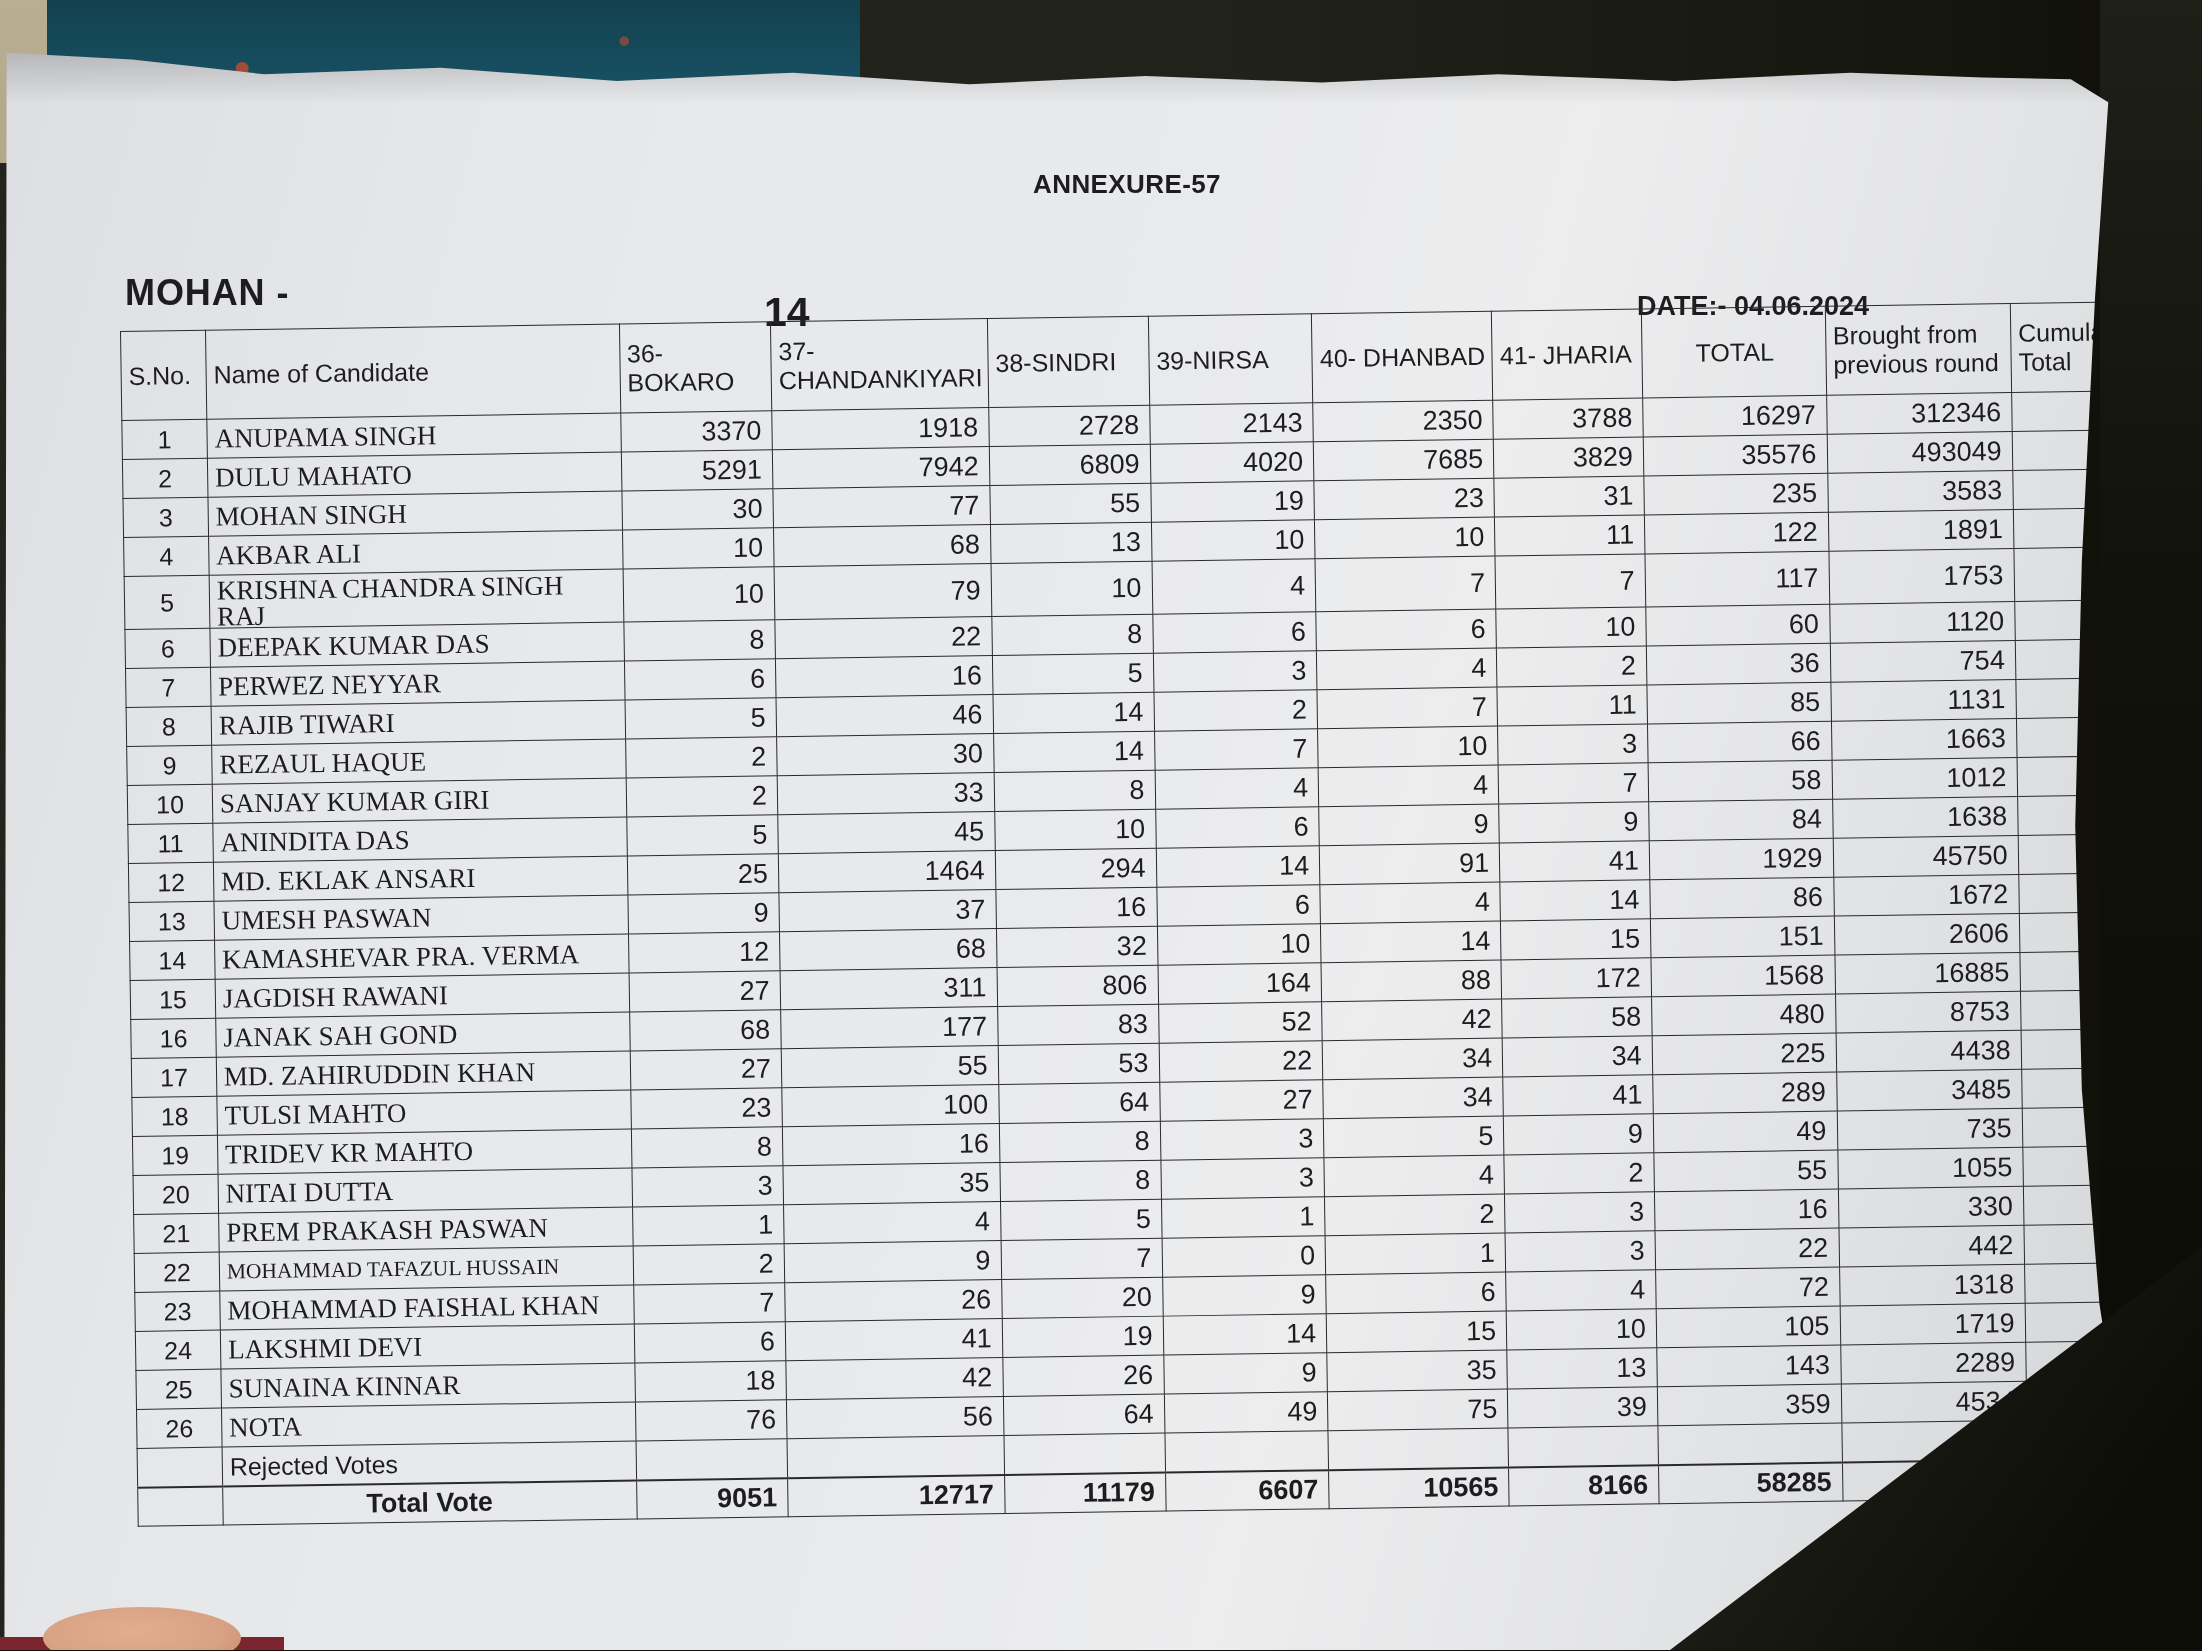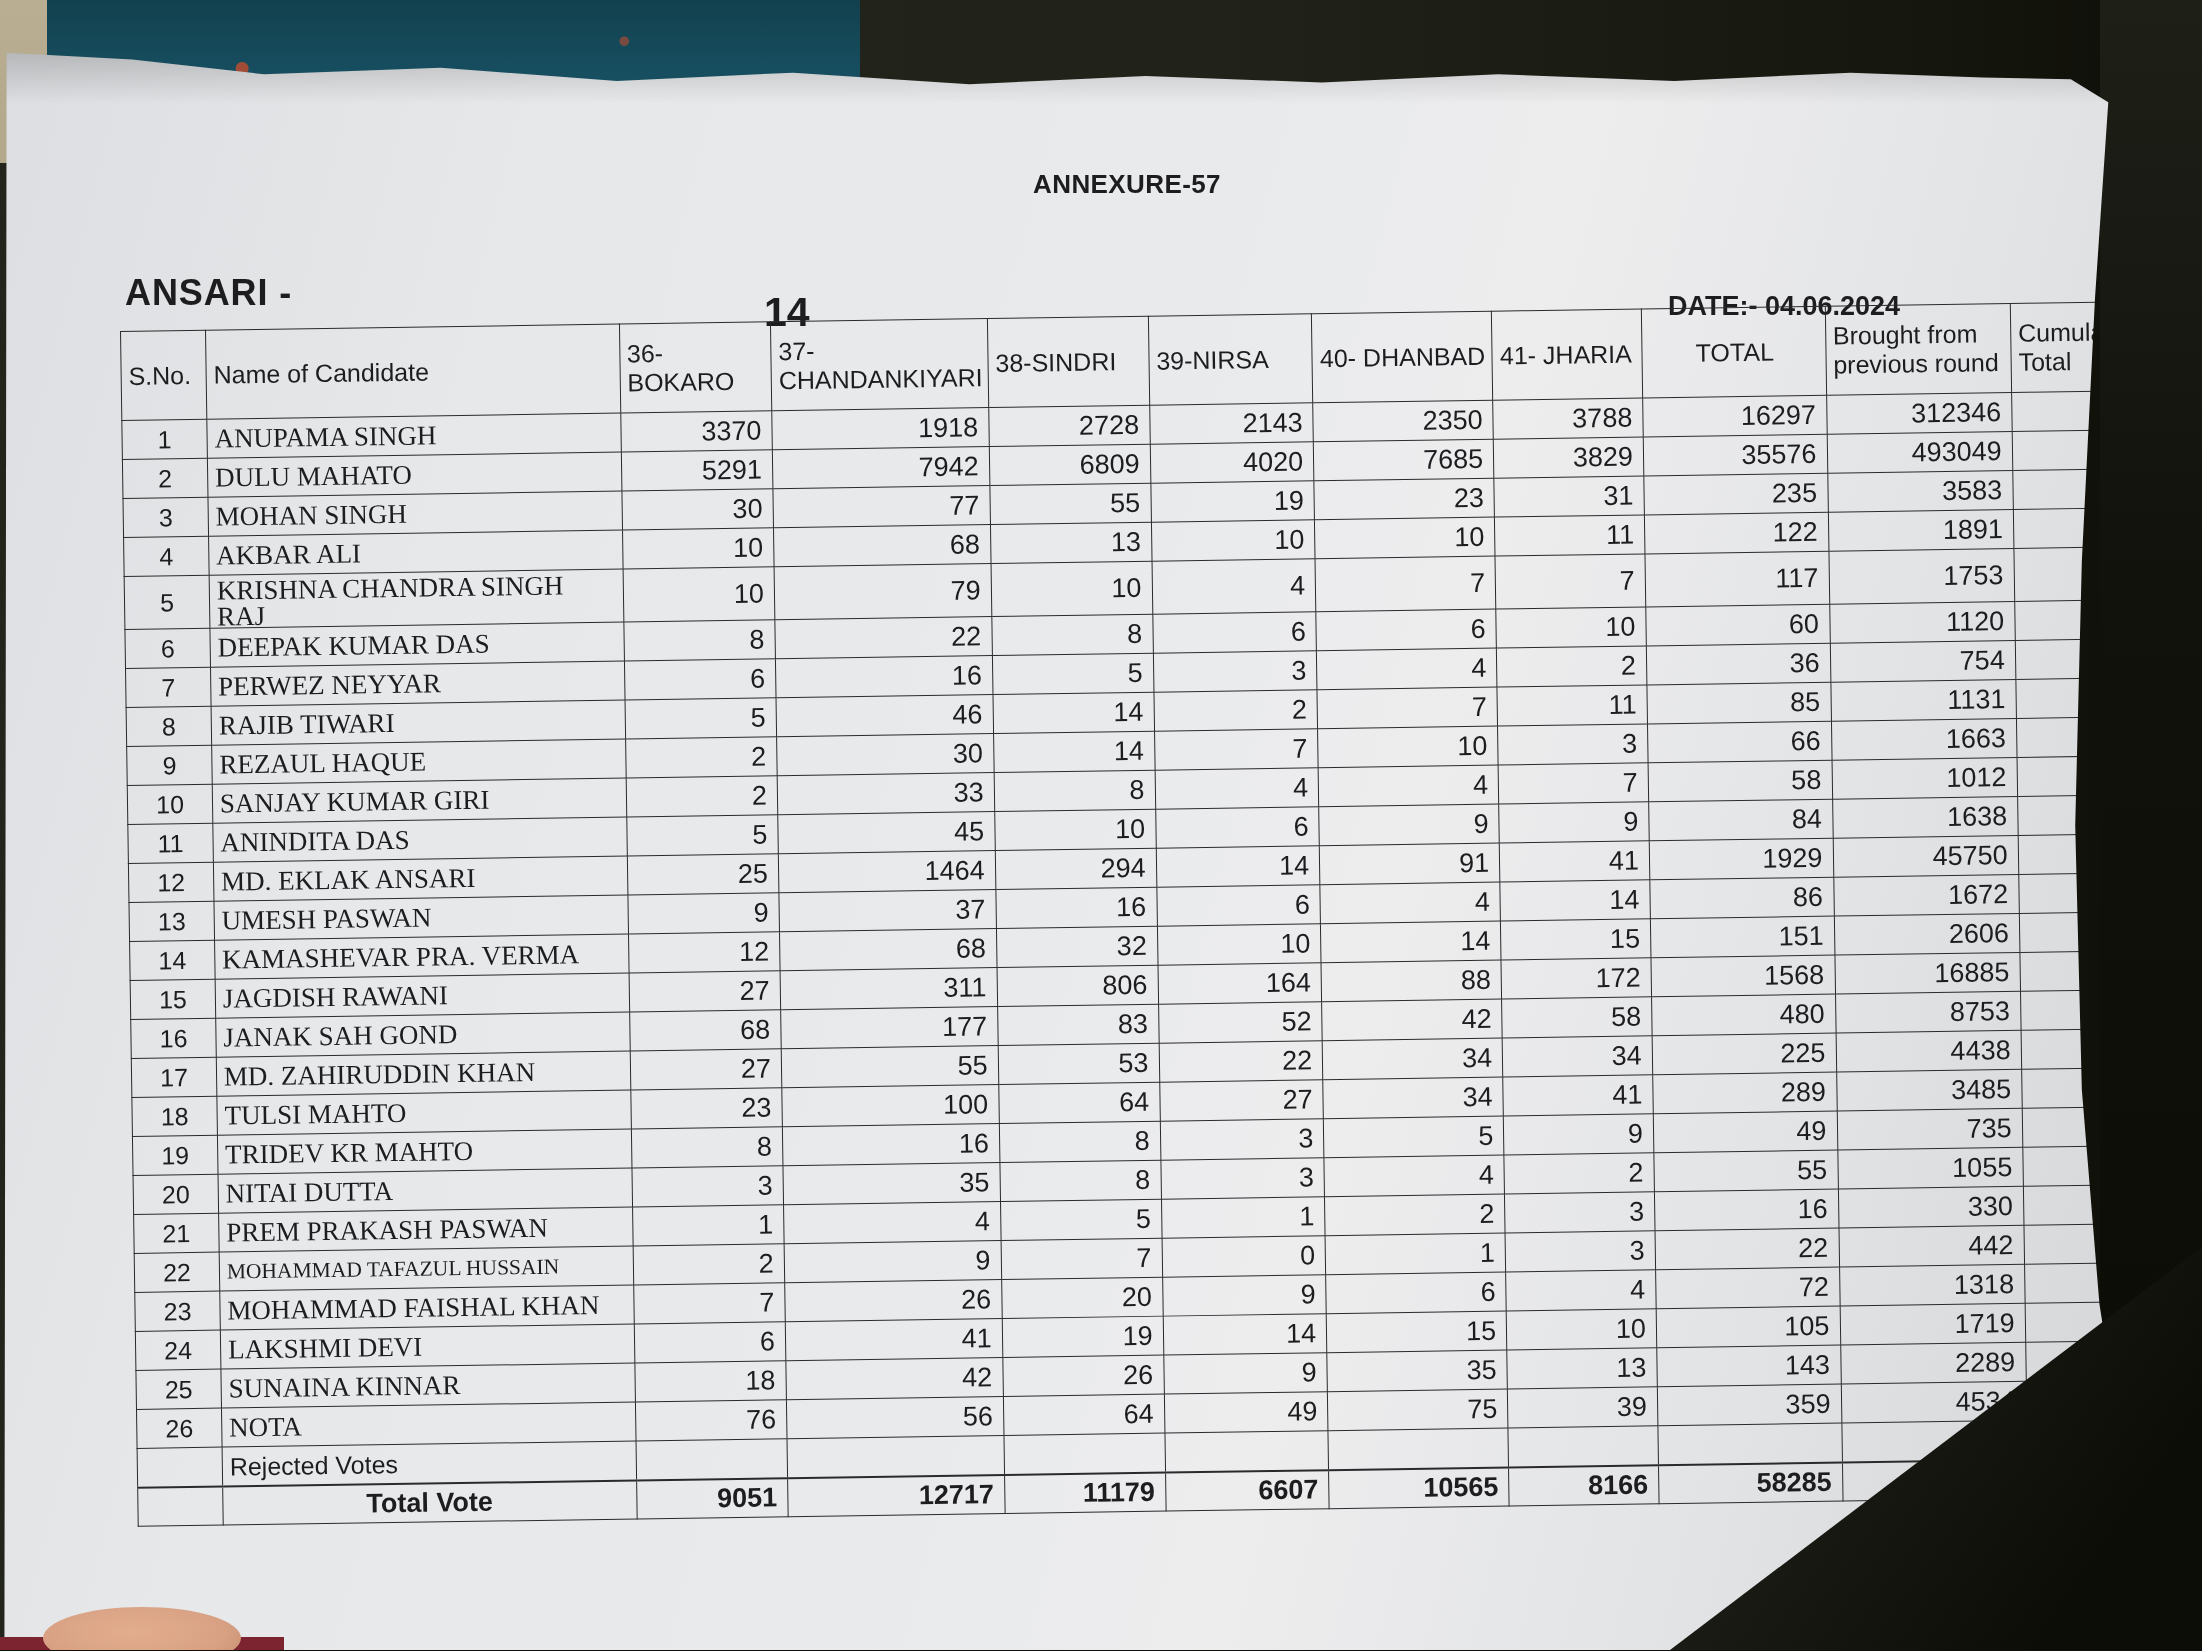--- a/index.html
+++ b/index.html
@@ -24,21 +24,21 @@
     background:linear-gradient(180deg,#1e2018,#12120c 35%,#0b0b06);}
   .paper{position:absolute;left:0;top:0;width:2203px;height:1651px;
     background:linear-gradient(104deg,#dddee1 0%,#e7e8ea 22%,var(--paper) 48%,#ededee 62%,#e2e3e5 80%,var(--paper-dark) 95%);
     clip-path:polygon(0.3% 3.2%,6% 3.6%,12% 4.5%,20% 4.1%,28% 4.9%,36% 4.4%,44% 5.1%,52% 4.6%,60% 5.0%,68% 4.5%,76% 4.9%,84% 4.4%,90% 4.7%,94% 4.8%,95.7% 6.2%,95.1% 18%,94.5% 34%,94.2% 50%,94.5% 66%,95.3% 79%,96.6% 90%,97.7% 100%,0.2% 100%);
     filter:drop-shadow(0 6.9px 17px rgba(0,0,0,.45));}
   .annexure{position:absolute;left:869px;top:169px;width:516px;text-align:center;font-size:26px;font-weight:700;letter-spacing:0.4px;}
   .title1{position:absolute;left:654px;top:225px;width:946px;text-align:center;font-size:24px;font-weight:700;}
   .title2{position:absolute;left:654px;top:262px;width:946px;text-align:center;font-size:24px;font-weight:700;}
   .round-label{position:absolute;left:125px;top:272px;font-size:36px;font-weight:700;letter-spacing:0.9px;}
   .round-value{position:absolute;left:764px;top:289px;font-size:41px;font-weight:700;}
-  .date-label{position:absolute;left:1637px;top:291px;font-size:27px;font-weight:700;margin-left:31px;}
+  .date-label{position:absolute;left:1637px;top:291px;font-size:27px;font-weight:700;}
   table.results{position:absolute;left:120px;top:331px;border-collapse:collapse;table-layout:fixed;
     transform:rotate(-0.85deg);transform-origin:0 0;background:transparent;}
   .results th,.results td{border:1.7px solid var(--line);overflow:hidden;vertical-align:middle;}
   .results thead tr{height:89px;}
   .results th{font-weight:400;font-size:25px;text-align:left;padding:3.4px 5.2px 3.4px 6.9px;line-height:29px;}
   .results th.center{text-align:center;}
   .c0{width:73px;}.c1{width:404px;}.c2{width:142px;}.c3{width:202px;}.c4{width:155px;}
   .c5{width:159px;}.c6{width:172px;}.c7{width:142px;}.c8{width:181px;}.c9{width:181px;}.c10{width:185px;}
   .results tbody tr{height:39px;}
   .results tr.tall{height:53px;}
@@ -65,21 +65,21 @@
 <body>
 
 <div class="photo">
   <div class="bg-beige"></div>
   <div class="bg-teal"></div>
   <div class="bg-right"></div>
 
   <div class="paper">
     <div class="edge-shade"></div>
     <div class="annexure">ANNEXURE-57</div>
-    <div class="round-label">ANSARI -</div>
+    <div class="round-label">MOHAN -</div>
     <div class="round-value">14</div>
     <div class="date-label">DATE:- 04.06.2024</div>
 
     <table class="results">
       <thead>
           <tr id="hrow">
             <th class="c0">S.No.</th>
             <th class="c1">Name of Candidate</th>
             <th class="c2">36-BOKARO</th>
             <th class="c3">37-CHANDANKIYARI</th>

